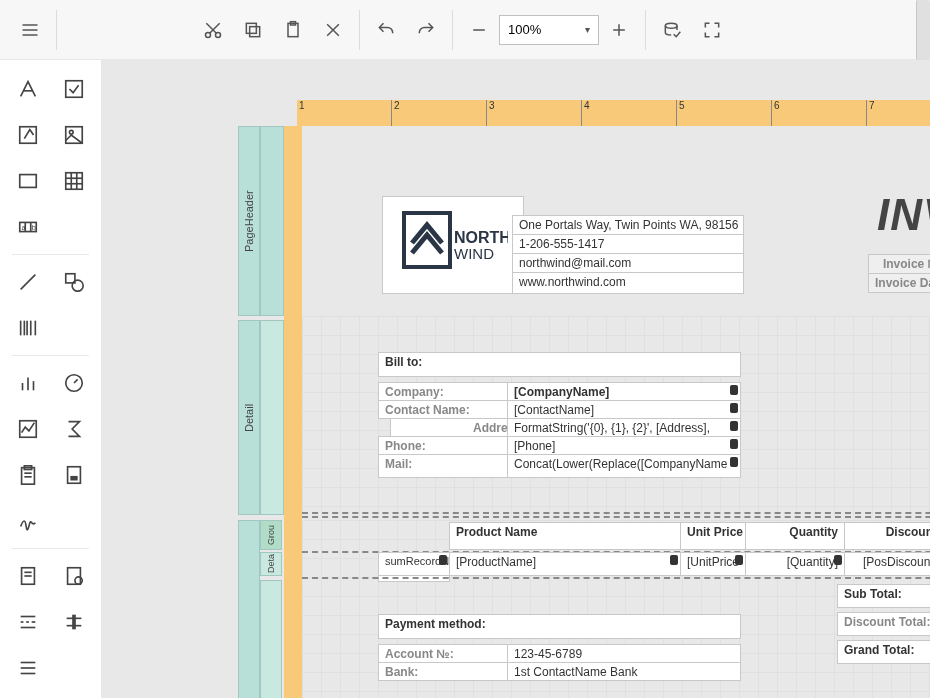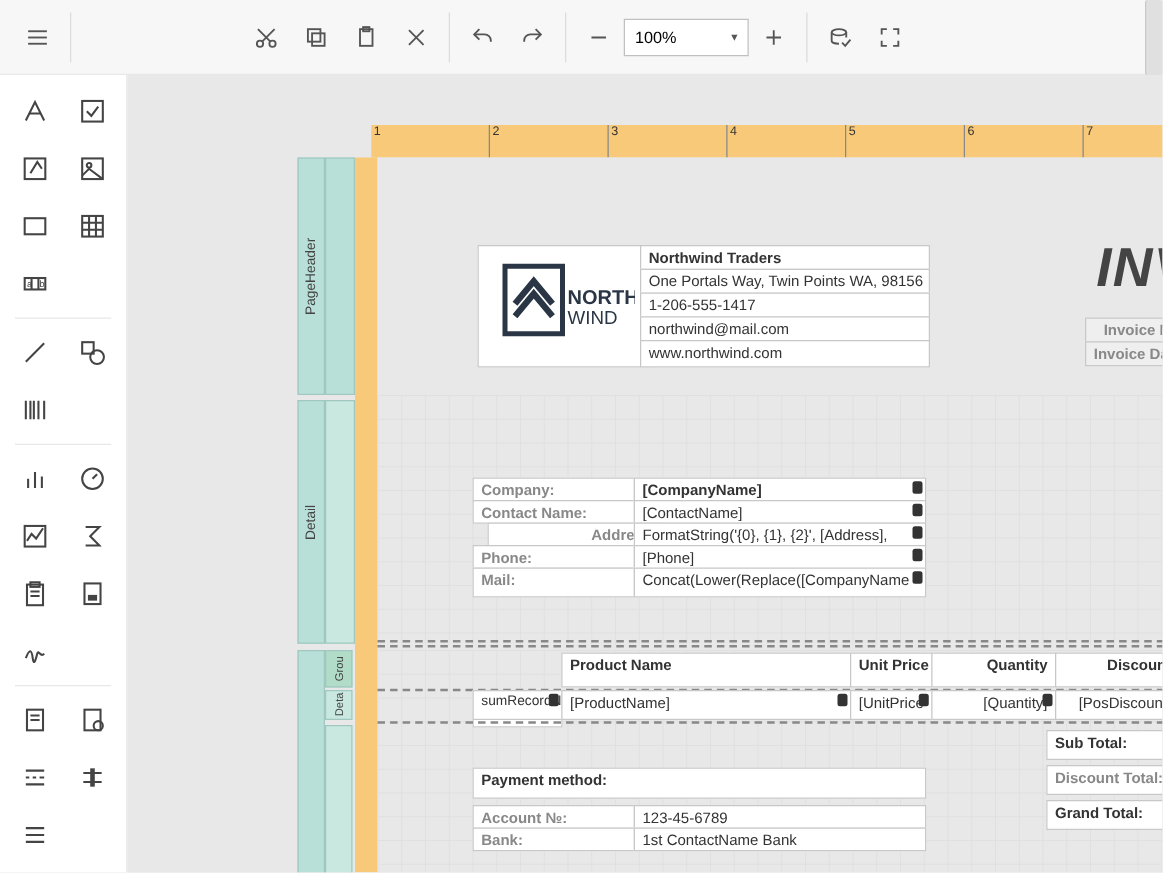--- a/index.html
+++ b/index.html
@@ -354,34 +354,34 @@
 
     <div class="header-band">
       <div class="logo-box" style="left:80px;top:70px;width:142px;height:98px;">
         <svg width="110" height="80" viewBox="0 0 110 80">
           <rect x="6" y="8" width="46" height="54" fill="none" stroke="#2a3646" stroke-width="4"></rect>
           <path d="M14 48 L29 30 L44 48 M14 38 L29 20 L44 38" fill="none" stroke="#2a3646" stroke-width="5"></path>
           <text x="56" y="38" font-size="16" font-weight="bold" fill="#2a3646">NORTH</text>
           <text x="56" y="54" font-size="15" fill="#2a3646">WIND</text>
         </svg>
       </div>
-      <div class="grid-cell bold" style="left:210px;top:70px;width:232px;height:20px;">Northwind Traders</div>
       <div class="grid-cell" style="left:210px;top:89px;width:232px;height:20px;">One Portals Way, Twin Points WA, 98156</div>
       <div class="grid-cell" style="left:210px;top:108px;width:232px;height:20px;">1-206-555-1417</div>
       <div class="grid-cell" style="left:210px;top:127px;width:232px;height:20px;">northwind@mail.com</div>
       <div class="grid-cell" style="left:210px;top:146px;width:232px;height:22px;">www.northwind.com</div>
       <div class="invoice-title" style="left:575px;top:64px;">INVOIC</div>
       <div class="grid-cell gray-label" style="left:566px;top:128px;width:84px;height:20px;text-align:right;background:#efefef;">Invoice №:</div>
 
       <div class="grid-cell gray-label" style="left:566px;top:147px;width:84px;height:20px;text-align:right;background:#efefef;">Invoice Date:</div>
 
     </div>
 
     <div class="grid-bg" style="left:200px;top:256px;width:730px;height:200px;"></div>
 
+    <div class="grid-cell bold" style="left:276px;top:292px;width:363px;height:25px;">Bill to:</div>
     <div class="grid-cell gray-label" style="left:276px;top:322px;width:130px;height:19px;">Company:</div>
     <div class="grid-cell bold" style="left:405px;top:322px;width:234px;height:19px;position:absolute;"><span>[CompanyName]</span><div class="bind-indicator"></div></div>
     <div class="grid-cell gray-label" style="left:276px;top:340px;width:130px;height:19px;">Contact Name:</div>
     <div class="grid-cell" style="left:405px;top:340px;width:234px;height:19px;"><span>[ContactName]</span><div class="bind-indicator"></div></div>
     <div class="grid-cell gray-label" style="left:288px;top:358px;width:142px;height:19px;text-align:right;">Address:</div>
     <div class="grid-cell" style="left:405px;top:358px;width:234px;height:19px;"><span>FormatString('{0}, {1}, {2}', [Address],</span><div class="bind-indicator"></div></div>
     <div class="grid-cell gray-label" style="left:276px;top:376px;width:130px;height:19px;">Phone:</div>
     <div class="grid-cell" style="left:405px;top:376px;width:234px;height:35px;"><span>[Phone]</span><div class="bind-indicator"></div></div>
     <div class="grid-cell gray-label" style="left:276px;top:394px;width:130px;height:24px;">Mail:</div>
     <div class="grid-cell" style="left:405px;top:394px;width:234px;height:24px;"><span>Concat(Lower(Replace([CompanyName</span><div class="bind-indicator"></div></div>

